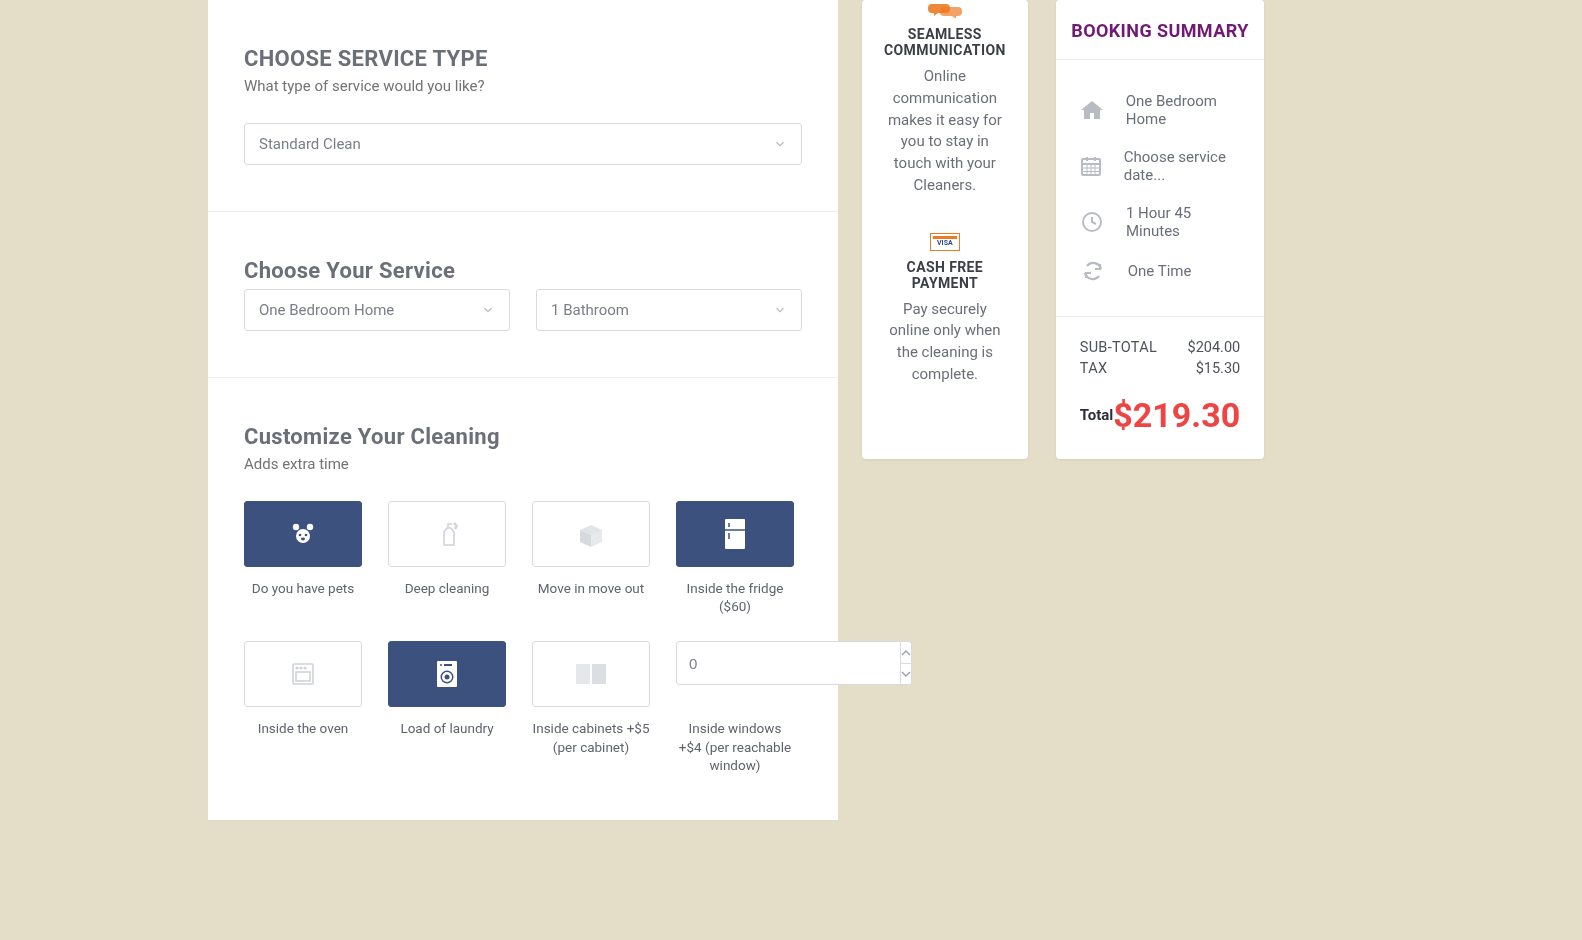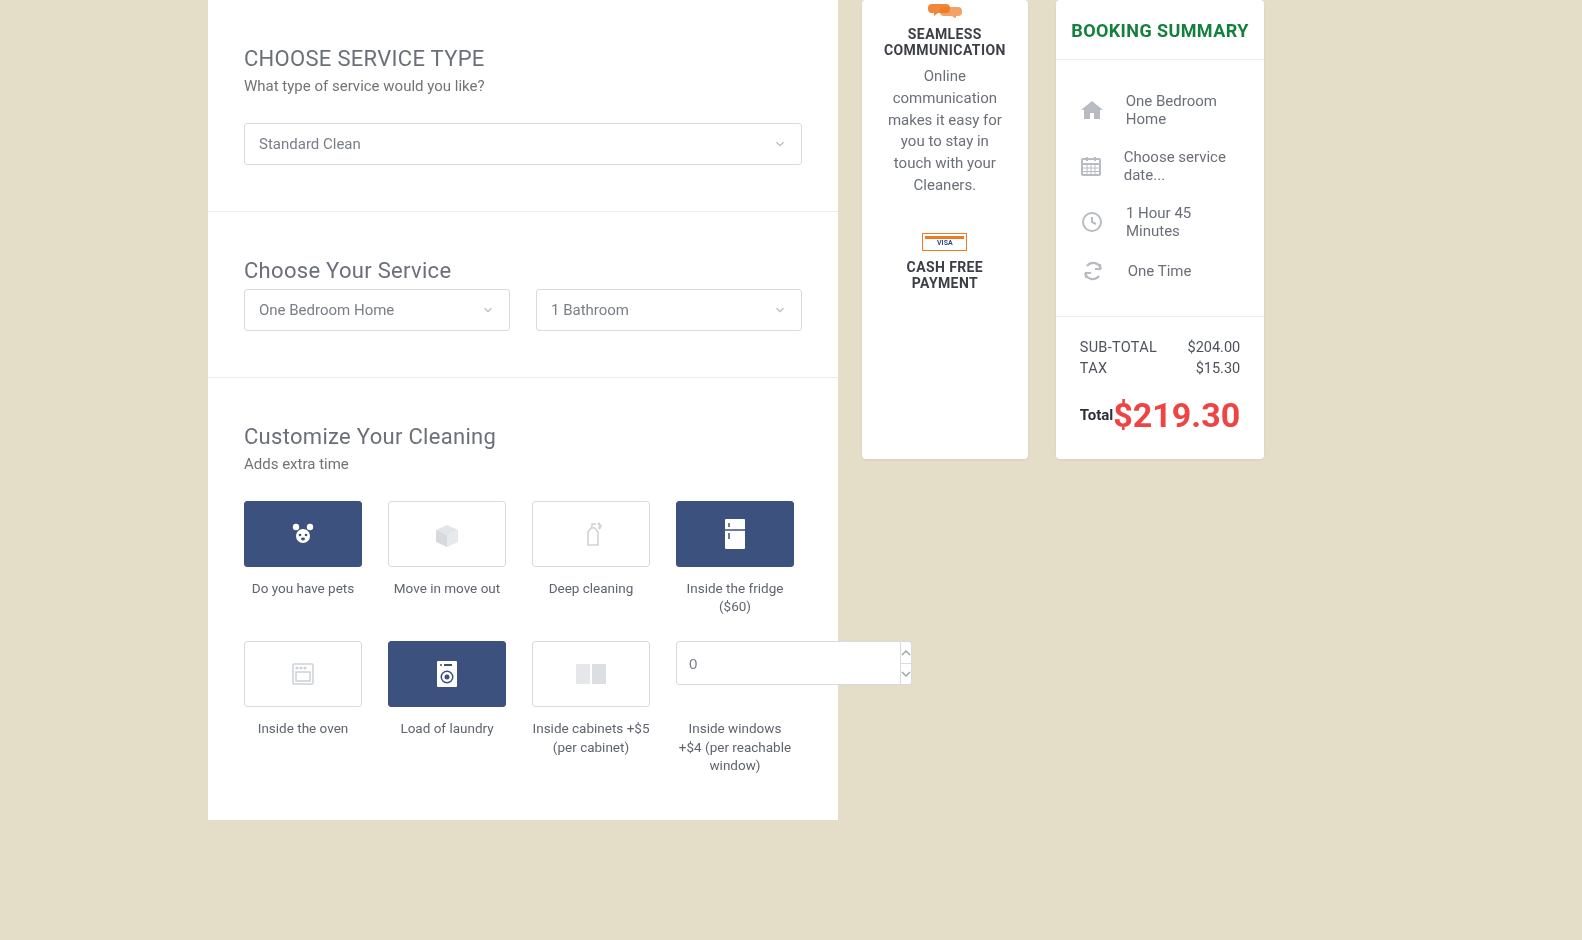--- a/index.html
+++ b/index.html
@@ -23,21 +23,21 @@
     background: #fff;
     padding: 0;
   }
   .section {
     padding: 46px 36px 46px 36px;
     border-bottom: 1px solid #eceded;
   }
   .section:last-child { border-bottom: none; }
   .sect-title {
     font-size: 22px;
-    font-weight: 400;
+    font-weight: 700;
     color: #6b6f78;
     letter-spacing: 0.3px;
     margin-bottom: 6px;
   }
   .sect-title.upcase { text-transform: uppercase; }
   .sect-sub {
     font-size: 15px;
     color: #737373;
     margin-bottom: 28px;
   }
@@ -178,21 +178,21 @@
   }
   
   .summary-head {
     padding: 20px 12px 18px;
     text-align: center;
     border-bottom: 1px solid #ececec;
   }
   .summary-head-title {
     font-size: 18px;
     font-weight: 700;
-    color: #15803d;
+    color: #701a75;
     letter-spacing: 0.4px;
   }
   .summary-body {
     padding: 22px 24px 24px;
     border-bottom: 1px solid #ececec;
   }
   .s-row {
     display: flex;
     align-items: center;
     gap: 22px;
@@ -216,21 +216,21 @@
     display: flex;
     justify-content: space-between;
     align-items: center;
     margin-top: 16px;
   }
   .f-total-label { font-size: 15px; font-weight: 700; color: #2d3037; }
   .f-total-value { font-size: 34px; font-weight: 700; color: #ef4444; }
   
   svg { display: block; }
   .visa-badge {
-    width: 45px; height: 18px;
+    width: 30px; height: 18px;
     border: 1.5px solid #ee7b23;
     display: inline-flex;
     align-items: center;
     justify-content: center;
     position: relative;
   }
   .visa-badge::before {
     content: "";
     position: absolute;
     top: 2px; left: 2px; right: 2px; height: 3px;
@@ -298,43 +298,43 @@
                   <ellipse cx="15" cy="18" rx="2" ry="1.4" fill="#3d517e"></ellipse>
                 </svg>
             </span>
           </div>
           <div class="opt-label">Do you have pets</div>
         </div>
 
         <div class="opt">
           <div class="opt-box">
             <span>
-              <svg width="30" height="28" viewBox="0 0 30 28" fill="currentColor" stroke="none">
-                  <path d="M4 10l11-5 11 5-11 5z" opacity="0.6"></path>
-                  <path d="M4 10v12l11 5V15z" opacity="0.85"></path>
-                  <path d="M26 10v12l-11 5V15z" opacity="0.5"></path>
-                </svg>
-            </span>
-          </div>
-          <div class="opt-label">Move in move out</div>
-        </div>
-
-        <div class="opt">
-          <div class="opt-box">
-            <span>
               <svg width="24" height="28" viewBox="0 0 24 28" fill="none" stroke="currentColor" stroke-width="1.6">
                   <path d="M9 12v13h10V12l-3-4H12z"></path>
                   <path d="M13 8V4h4"></path>
                   <circle cx="20" cy="4" r="0.6" fill="currentColor"></circle>
                   <circle cx="21.5" cy="6" r="0.6" fill="currentColor"></circle>
                   <circle cx="20.5" cy="8" r="0.6" fill="currentColor"></circle>
                 </svg>
             </span>
           </div>
           <div class="opt-label">Deep cleaning</div>
+        </div>
+
+        <div class="opt">
+          <div class="opt-box">
+            <span>
+              <svg width="30" height="28" viewBox="0 0 30 28" fill="currentColor" stroke="none">
+                  <path d="M4 10l11-5 11 5-11 5z" opacity="0.6"></path>
+                  <path d="M4 10v12l11 5V15z" opacity="0.85"></path>
+                  <path d="M26 10v12l-11 5V15z" opacity="0.5"></path>
+                </svg>
+            </span>
+          </div>
+          <div class="opt-label">Move in move out</div>
         </div>
 
         <div class="opt">
           <div class="opt-box selected">
             <span>
               <svg width="26" height="34" viewBox="0 0 26 34" fill="currentColor">
                   <rect x="3" y="2" width="20" height="30" rx="1"></rect>
                   <line x1="3" y1="13" x2="23" y2="13" stroke="#3d517e" stroke-width="1.5"></line>
                   <line x1="7" y1="6" x2="7" y2="10" stroke="#3d517e" stroke-width="1.5"></line>
                   <line x1="7" y1="16" x2="7" y2="22" stroke="#3d517e" stroke-width="1.5"></line>
@@ -423,20 +423,21 @@
         <div class="promo-title">SEAMLESS COMMUNICATION</div>
         <div class="promo-text">Online communication makes it easy for you to stay in touch with your Cleaners.</div>
       </div>
       <div class="promo-item">
         <div class="promo-icon">
           <span class="visa-badge">
               <span class="visa-txt">VISA</span>
             </span>
         </div>
         <div class="promo-title">CASH FREE PAYMENT</div>
+        <div class="promo-text">Pay securely online only when the cleaning is complete.</div>
       </div>
     </div>
 
     <div class="card">
       <div class="summary-head">
         <div class="summary-head-title">BOOKING SUMMARY</div>
       </div>
       <div class="summary-body">
         <div class="s-row">
           <span class="s-icon">

